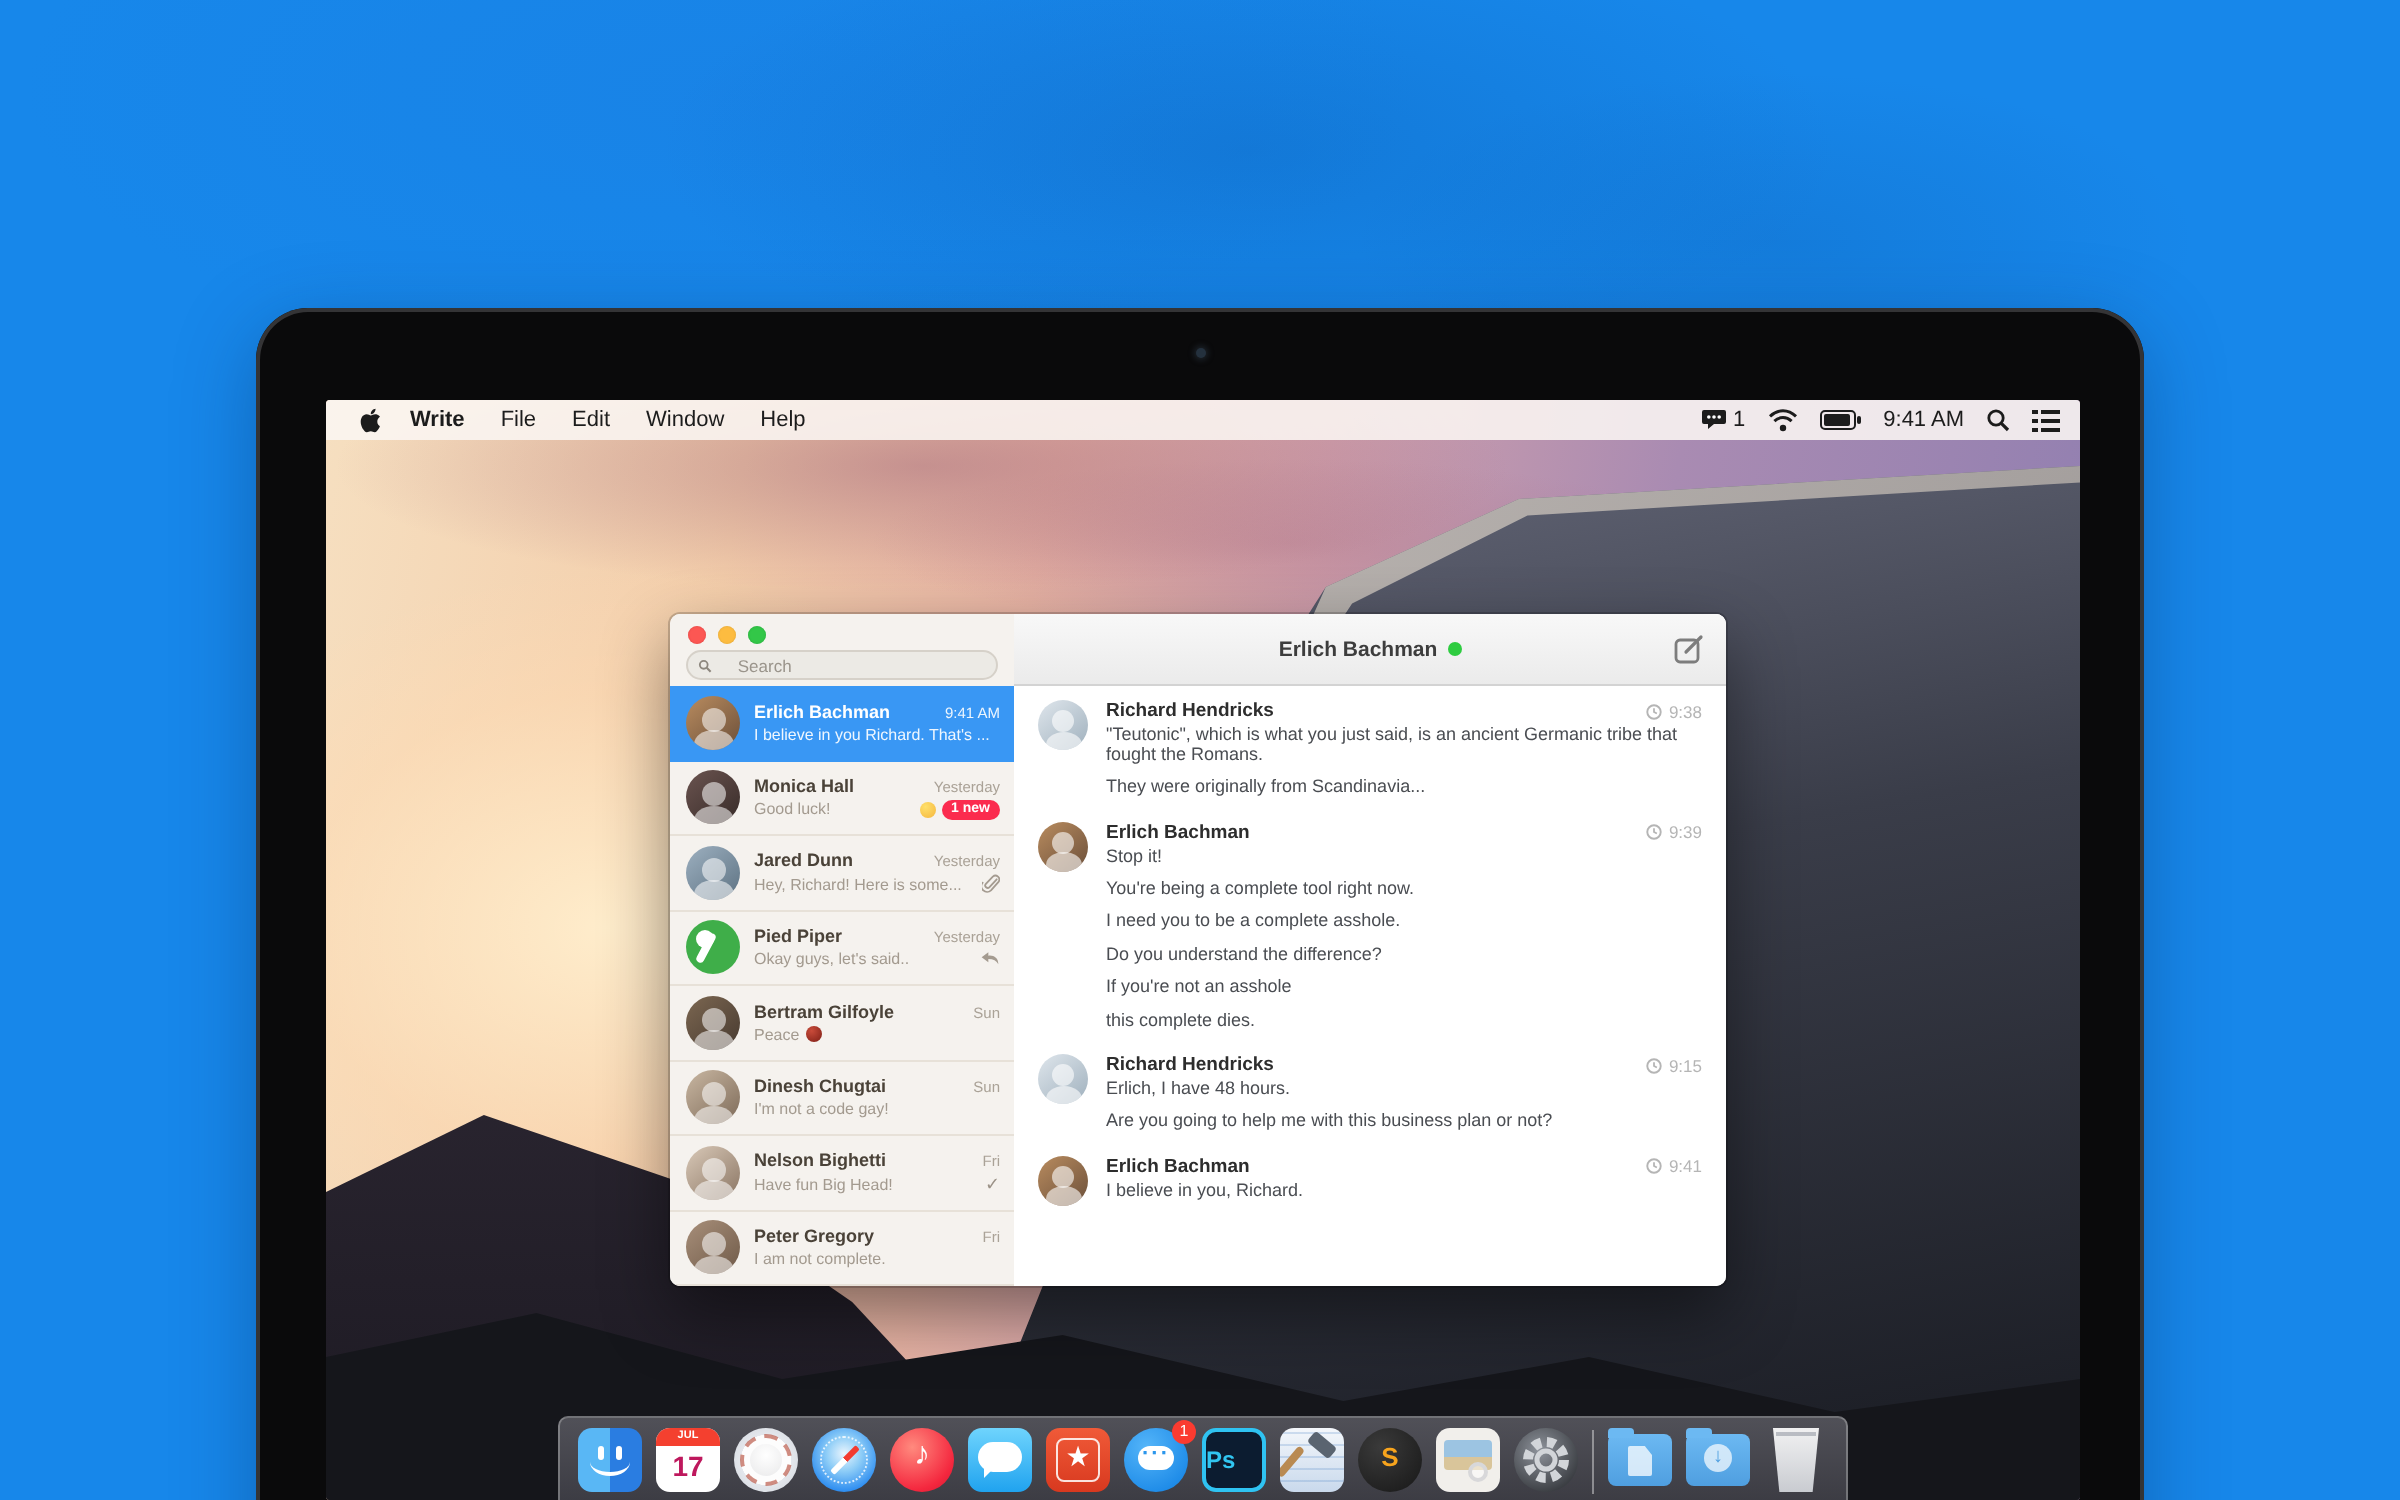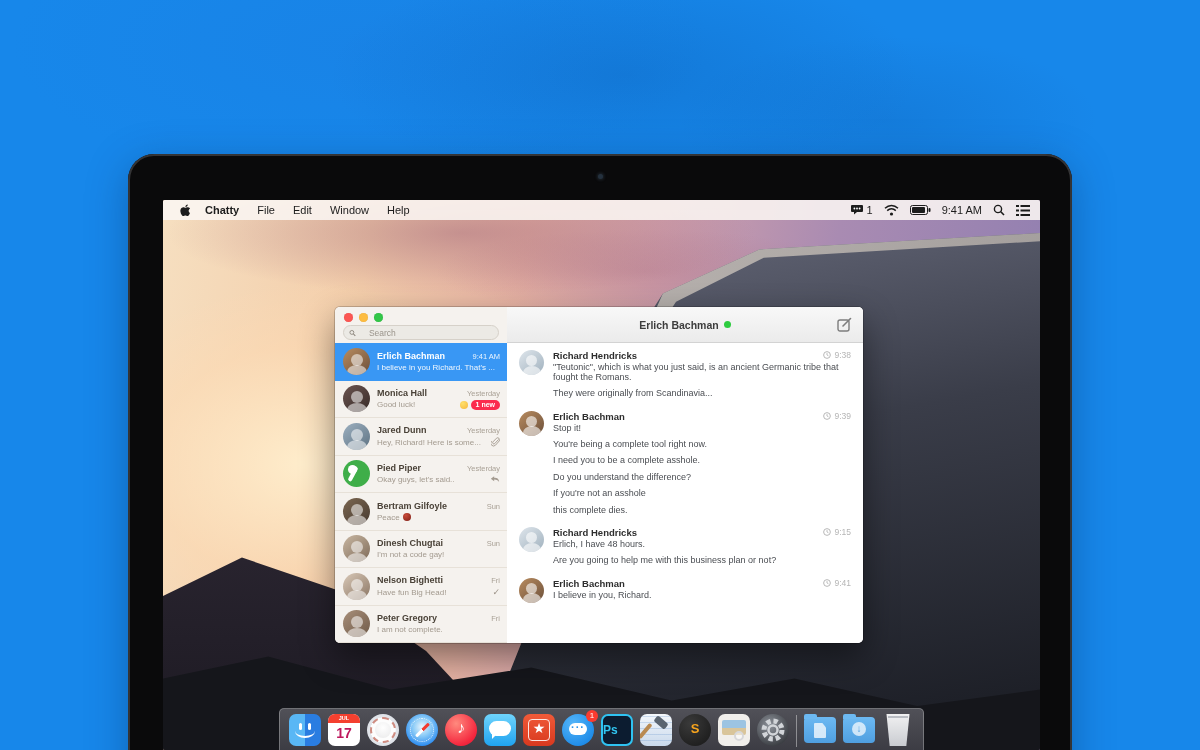--- a/index.html
+++ b/index.html
@@ -117,21 +117,21 @@
   .compose-btn { position:absolute; right:10px; top:10px; width:16px; height:16px; cursor:pointer; }
 
   .messages { flex:1; overflow:hidden; padding:7px 12px 0 12px; }
   .msg { display:flex; gap:9px; margin-bottom:5px; }
   .msg-avatar { width:25px; height:25px; border-radius:50%; flex:none; position:relative; overflow:hidden; }
   .msg-avatar::before { content:""; position:absolute; left:50%; top:20%; width:11px; height:11px;
     margin-left:-5.5px; border-radius:50%; background:rgba(255,255,255,.6); }
   .msg-avatar::after { content:""; position:absolute; left:50%; top:62%; width:18px; height:13px;
     margin-left:-9px; border-radius:50% 50% 0 0; background:rgba(255,255,255,.6); }
   .msg-body { flex:1; min-width:0; }
-  .msg-top { display:flex; justify-content:space-between; align-items:flex-start; margin-bottom:2px; }
+  .msg-top { display:flex; justify-content:space-between; align-items:center; margin-bottom:2px; }
   .msg-sender { font-size:9.5px; font-weight:bold; color:#2d2d2d; }
   .msg-time { font-size:8.5px; color:#b5b5b5; display:flex; align-items:center; gap:3px; }
   .msg-line { font-size:9px; color:#4a4d52; margin-bottom:6.5px; line-height:1.1; }
 
   .replybar { height:36px; flex:none; border-top:1px solid #e4e4e4; display:flex;
     align-items:flex-start; padding:7px 10px 0 12px; gap:8px; }
   .replybar input { flex:1; border:none; outline:none; font-size:9px; color:#555;
     font-family:inherit; background:transparent; }
   .replybar input::placeholder { color:#b9b9b9; }
   .reply-icons { display:flex; flex-direction:column; gap:4px; align-items:center; }
@@ -242,21 +242,21 @@
     <div class="wp wp-cloud"></div>
     <div class="wp wp-rock-right"></div>
     <div class="wp wp-rock-ridge"></div>
     <div class="wp wp-hill-left"></div>
     <div class="wp wp-bottom-rocks"></div>
 
     <div class="menubar">
       <svg class="apple" viewBox="0 0 14 16">
         <path fill="#1c1c1c" d="M11.5 8.4c0-2 1.6-2.9 1.7-3-0.9-1.3-2.3-1.5-2.8-1.5-1.2-.1-2.3.7-2.9.7-.6 0-1.5-.7-2.5-.7C3.7 4 2.5 4.7 1.9 5.8.6 8 1.6 11.3 2.8 13.1c.6.9 1.3 1.9 2.3 1.8.9 0 1.3-.6 2.4-.6s1.4.6 2.4.6 1.6-.9 2.2-1.8c.7-1 1-2 1-2.1-.1 0-1.6-.6-1.6-2.6zM9.6 2.8c.5-.6.9-1.5.8-2.3-.7 0-1.6.5-2.1 1.1-.5.5-.9 1.4-.8 2.2.8.1 1.6-.4 2.1-1z"></path>
       </svg>
-      <span class="menu-item app">Chatty</span>
+      <span class="menu-item app">Write</span>
       <span class="menu-item">File</span>
       <span class="menu-item">Edit</span>
       <span class="menu-item">Window</span>
       <span class="menu-item">Help</span>
 
       <div class="menubar-right">
         <span class="mb-badge">
           <svg width="14" height="12" viewBox="0 0 14 12">
             <path fill="#1c1c1c" d="M1 1h10a1 1 0 0 1 1 1v5a1 1 0 0 1-1 1H6L3 10.5V8H1a1 1 0 0 1-1-1V2a1 1 0 0 1 1-1z"></path>
             <circle cx="3.4" cy="4.5" r=".9" fill="#fff"></circle>

